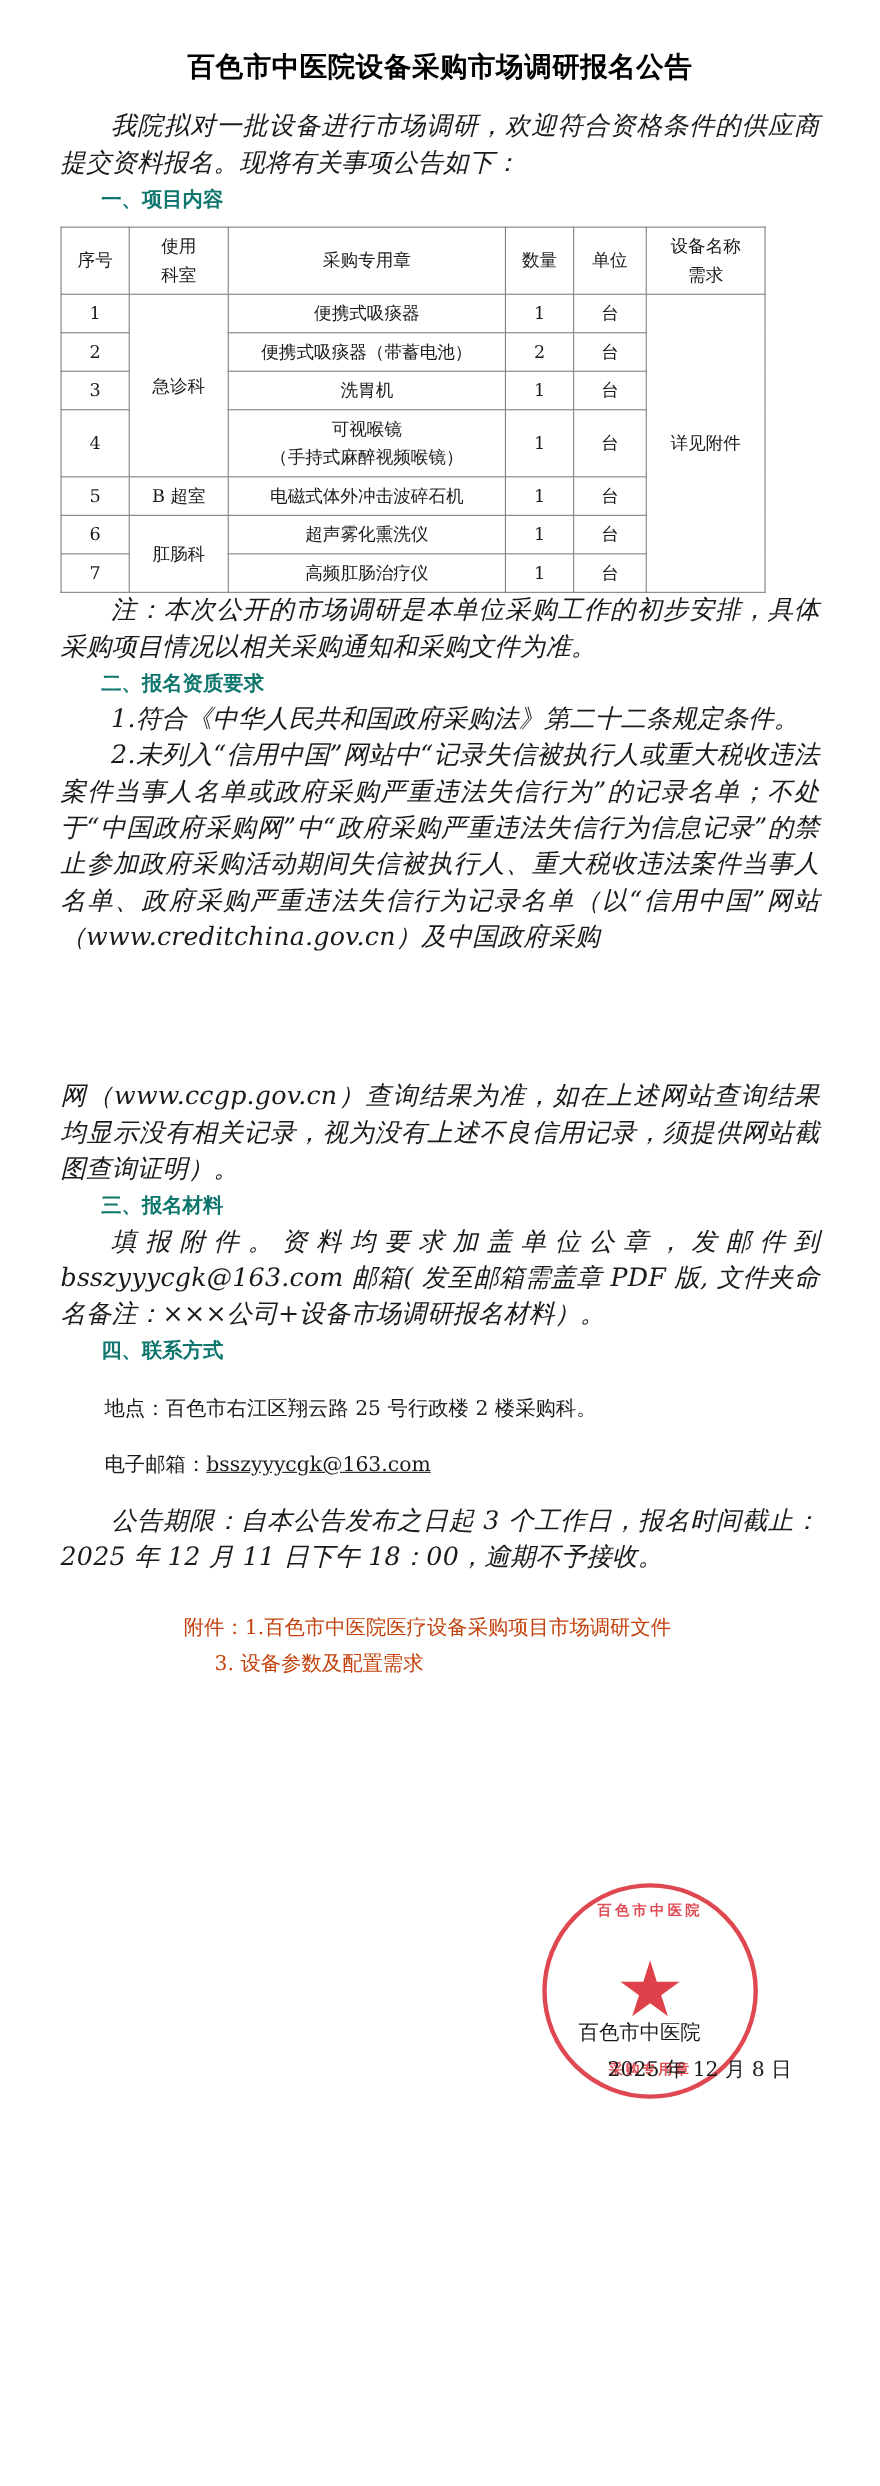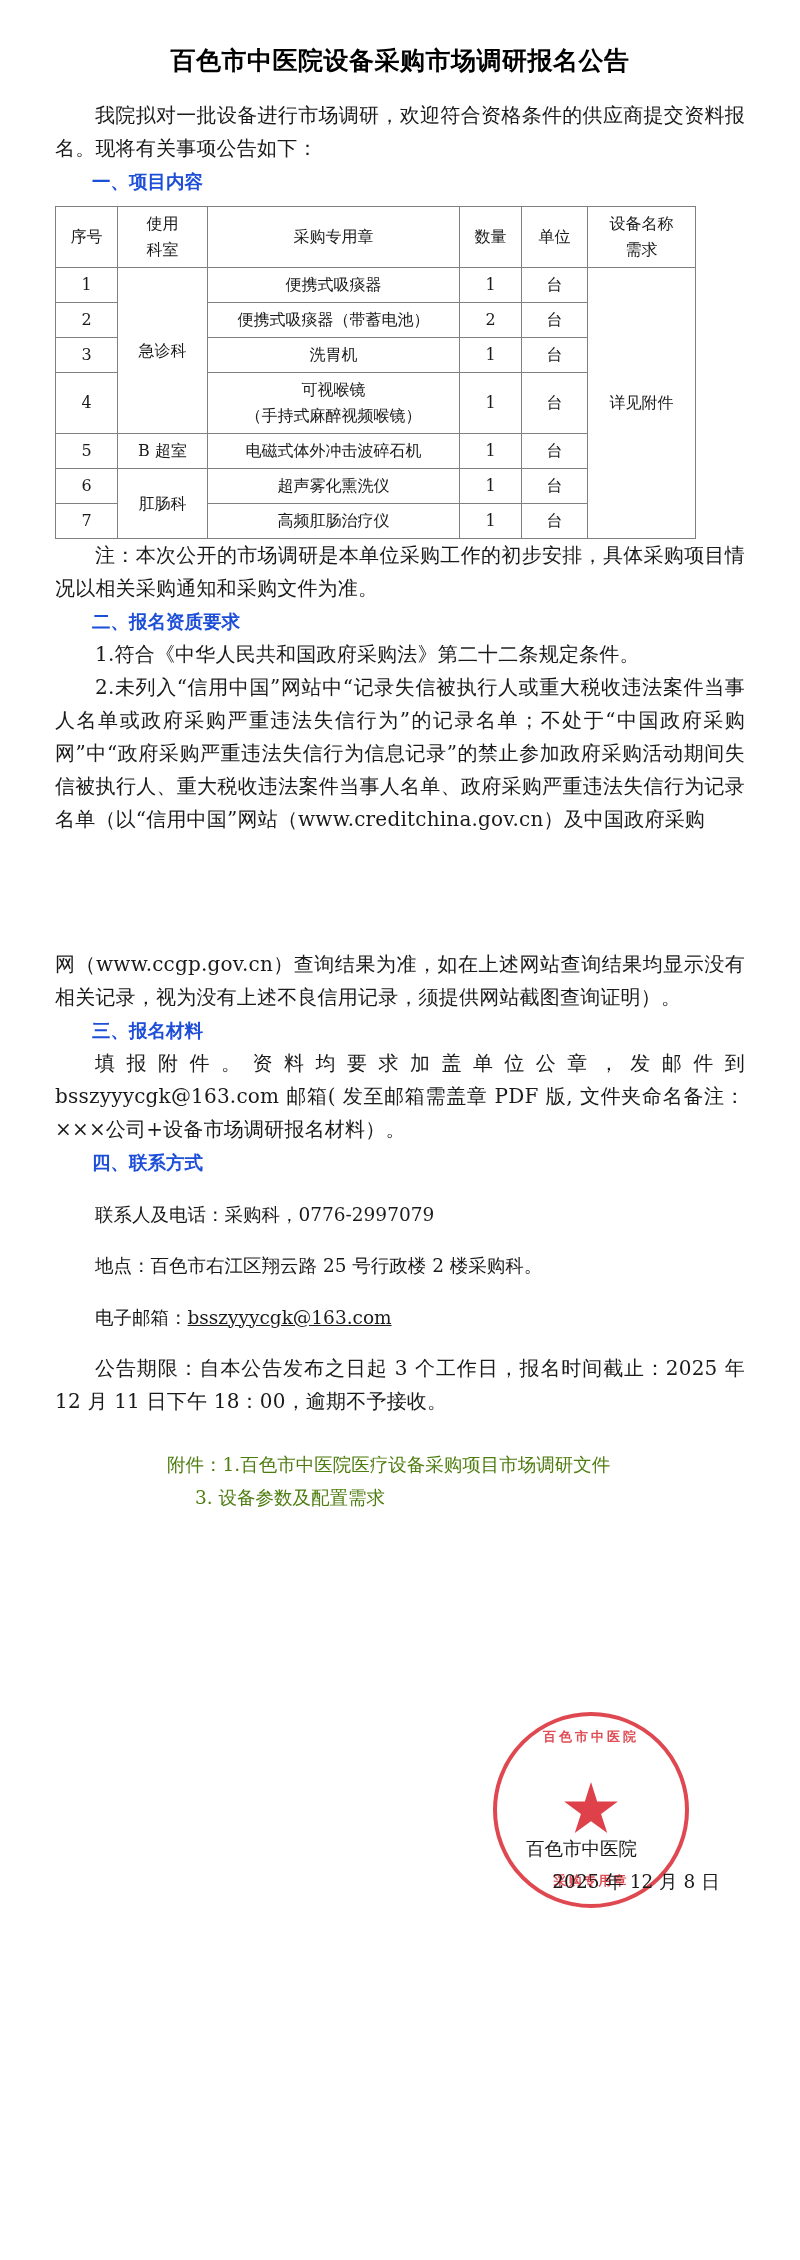--- a/index.html
+++ b/index.html
@@ -36,38 +36,39 @@
     letter-spacing: 0.5px;
     text-align: center;
     margin-top: 44px;
     margin-bottom: 0;
     color: #000;
     white-space: nowrap;
   }
 
   
   .para {
-    font-size: 20px;
+    font-size: 23px;
     line-height: 33px;
     text-align: justify;
     text-justify: inter-ideograph;
     margin: 0;
     color: #1a1a1a;
     letter-spacing: 0.2px;
+    font-style: italic;
   }
   .indent { text-indent: 2em; }
 
   .section-head {
     font-family: "DejaVu Sans", "Liberation Sans", sans-serif;
     font-weight: bold;
     font-size: 18.5px;
     line-height: 33px;
     text-indent: 2em;
     margin: 0;
-    color: #1d4ed8;
+    color: #0f766e;
   }
 
   .spacer-intro { height: 22px; }
 
   
   table.items {
     border-collapse: collapse;
     width: 640px;
     margin: 8px 0 0 0;
     table-layout: fixed;
@@ -89,21 +90,21 @@
   .col-qty   { width: 62px; }
   .col-unit  { width: 66px; }
   .col-req   { width: 108px; }
   .cell-two-line { line-height: 30px; }
 
   
   .attach-block {
     margin-top: 30px;
     font-size: 18.5px;
     line-height: 33px;
-    color: #4d7c0f;
+    color: #c2410c;
   }
   .attach-line { padding-left: 112px; }
   .attach-line.sub { padding-left: 140px; }
 
   .contact-line {
     font-size: 18.5px;
     line-height: 33px;
     color: #1a1a1a;
     padding-left: 40px;
   }
@@ -262,21 +263,20 @@
     <p class="para indent">2.未列入“信用中国”网站中“记录失信被执行人或重大税收违法案件当事人名单或政府采购严重违法失信行为”的记录名单；不处于“中国政府采购网”中“政府采购严重违法失信行为信息记录”的禁止参加政府采购活动期间失信被执行人、重大税收违法案件当事人名单、政府采购严重违法失信行为记录名单（以“信用中国”网站（www.creditchina.gov.cn）及中国政府采购</p>
 
     <div class="gap-lg"></div>
 
     <p class="para">网（www.ccgp.gov.cn）查询结果为准，如在上述网站查询结果均显示没有相关记录，视为没有上述不良信用记录，须提供网站截图查询证明）。</p>
 
     <p class="section-head">三、报名材料</p>
     <p class="para indent">填报附件。资料均要求加盖单位公章，发邮件到 bsszyyycgk@163.com 邮箱( 发至邮箱需盖章 PDF 版, 文件夹命名备注：×××公司+设备市场调研报名材料）。</p>
 
     <p class="section-head">四、联系方式</p>
-    <p class="contact-line">联系人及电话：采购科，0776-2997079</p>
     <p class="contact-line">地点：百色市右江区翔云路 25 号行政楼 2 楼采购科。</p>
     <p class="contact-line">
       <span>电子邮箱：</span><span class="u">bsszyyycgk@163.com</span>
     </p>
     <p class="para indent">公告期限：自本公告发布之日起 3 个工作日，报名时间截止：2025 年 12 月 11 日下午 18：00，逾期不予接收。</p>
 
     <div class="attach-block">
       <div class="attach-line">附件：1.百色市中医院医疗设备采购项目市场调研文件</div>
       <div class="attach-line sub">3.  设备参数及配置需求</div>
     </div>

